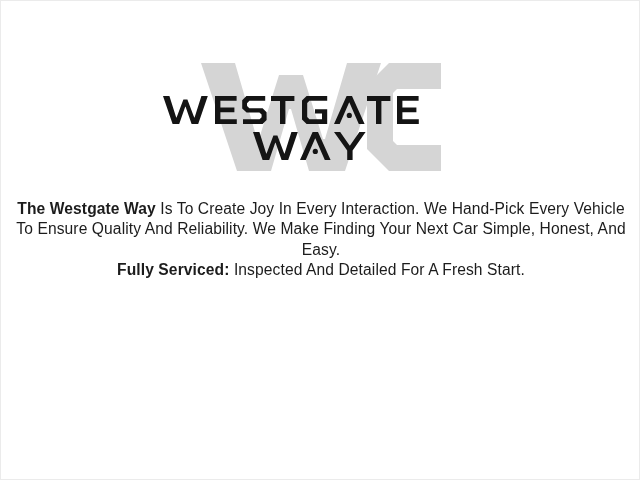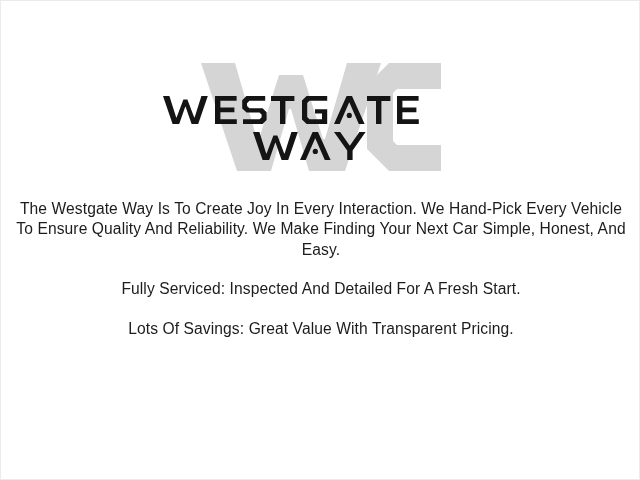--- a/index.html
+++ b/index.html
@@ -82,25 +82,24 @@
     font-size: 15.6px;
     line-height: 20.4px;
     letter-spacing: 0.1px;
     text-align: center;
     margin: 0;
   }
 
   .copy-intro { margin: 0 0 0 0; }
 
   .copy-feature {
-    margin-top: 19px;
   }
 
   .copy-lead {
-    font-weight: normal;
+    font-weight: bold;
   }
   .copy-rest {
     font-weight: normal;
   }
 </style>
 </head>
 <body>
 
 <div class="ad-canvas">
 
@@ -159,18 +158,17 @@
 
     </div>
   </div>
 
   <div class="copy-block">
 
     <p class="copy-line copy-intro"><span class="copy-lead">The Westgate Way</span><span class="copy-rest"> Is To Create Joy In Every Interaction. We Hand-Pick Every Vehicle To Ensure Quality And Reliability. We Make Finding Your Next Car Simple, Honest, And Easy.</span></p>
 
     <p class="copy-line copy-feature"><span class="copy-lead">Fully Serviced:</span><span class="copy-rest"> Inspected And Detailed For A Fresh Start.</span></p>
 
-    <p class="copy-line copy-feature"><span class="copy-lead">Lots Of Savings:</span><span class="copy-rest"> Great Value With Transparent Pricing.</span></p>
 
 
   </div>
 
 </div>
 
 </body></html>

